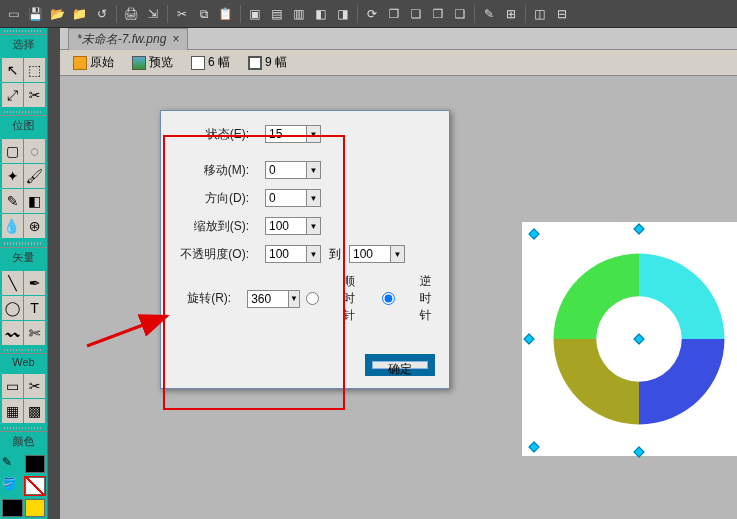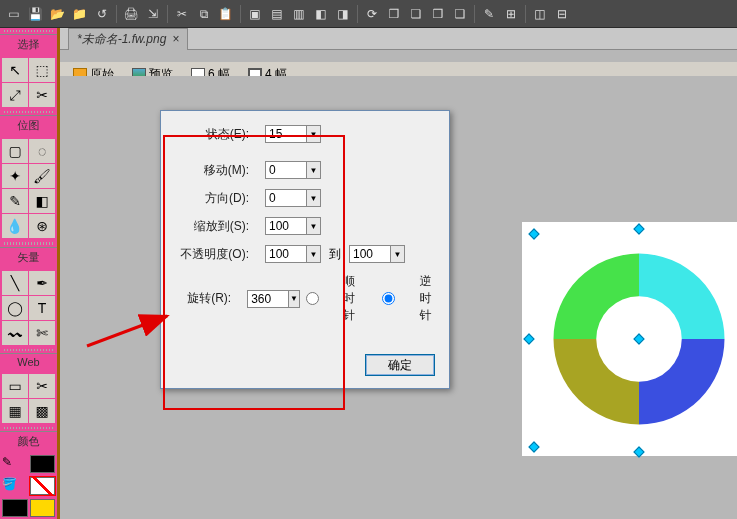--- a/index.html
+++ b/index.html
@@ -4,35 +4,35 @@
 <style>
 * { box-sizing: border-box; margin: 0; padding: 0; font-family: "Microsoft YaHei", Arial, sans-serif; font-size: 12px; }
 body { background: #4a4a4a; width: 737px; height: 519px; overflow: hidden; position: relative; }
 
 
 .top-toolbar { background: #4a4a4a; height: 28px; display: flex; align-items: center; padding: 0 4px; gap: 2px; border-bottom: 1px solid #2a2a2a; }
 .top-toolbar .tb-btn { width: 20px; height: 20px; display: flex; align-items: center; justify-content: center; cursor: pointer; color: #ddd; }
 .top-toolbar .sep { width: 1px; height: 18px; background: #666; margin: 0 2px; }
 
 
-.left-panel { position: absolute; left: 0; top: 28px; width: 60px; bottom: 0; background: #ec4899; border-right: 3px solid #a16207; display: flex; flex-direction: column; }
+.left-panel { position: absolute; left: 0; top: 28px; width: 48px; bottom: 0; background: #14b8a6; border-right: 1px solid #a16207; display: flex; flex-direction: column; }
 .panel-header { font-size: 11px; text-align: center; padding: 2px 0 4px; color: #333; border-top: 1px solid #888; }
 .tool-grid { display: grid; grid-template-columns: 1fr 1fr; gap: 1px; padding: 2px; }
 .tool-grid .tool { height: 24px; display: flex; align-items: center; justify-content: center; background: #d4d0c8; border: 1px solid transparent; cursor: pointer; font-size: 14px; }
 .panel-grip { height: 8px; background: repeating-linear-gradient(90deg, #aaa 0 1px, transparent 1px 3px); margin: 2px 4px; }
 .color-row { display: grid; grid-template-columns: 1fr 1fr; gap: 2px; padding: 2px; }
 .color-sw { height: 18px; border: 1px solid #666; }
 
 
 .main { position: absolute; left: 60px; top: 28px; right: 0; bottom: 0; background: #b7b7b7; }
 .tab-bar { background: #c8c8c8; height: 22px; display: flex; align-items: center; padding-left: 8px; border-bottom: 1px solid #888; }
 .tab { background: #b8b8b8; border: 1px solid #888; border-bottom: none; padding: 2px 8px; font-size: 11px; display: flex; align-items: center; gap: 6px; color: #333; font-style: italic; }
 .tab .close { font-style: normal; cursor: pointer; }
 
-.view-bar { background: #d4d0c8; height: 26px; display: flex; align-items: center; padding: 0 6px; gap: 4px; border-bottom: 1px solid #888; margin-top: 12px; }
+.view-bar { background: #d4d0c8; height: 26px; display: flex; align-items: center; padding: 0 6px; gap: 4px; border-bottom: 1px solid #888; }
 .view-btn { display: flex; align-items: center; gap: 3px; padding: 2px 6px; border: 1px solid transparent; cursor: pointer; font-size: 12px; }
 .view-btn .ico { width: 14px; height: 14px; display: inline-block; }
 
 .canvas-wrap { position: absolute; left: 0; top: 48px; right: 0; bottom: 0; background: #b7b7b7; }
 
 
 .canvas-obj { position: absolute; left: 462px; top: 146px; width: 234px; height: 234px; background: #fff; }
 .donut { position: absolute; left: 22px; top: 22px; width: 190px; height: 190px; }
 .handle { position: absolute; width: 8px; height: 8px; background: #00c8ff; border: 1px solid #0077aa; transform: rotate(45deg); }
 
@@ -42,21 +42,21 @@
 .dialog-title .close-btn { background: #c75050; border: 1px solid #803030; color: #fff; width: 30px; height: 16px; font-size: 11px; display: flex; align-items: center; justify-content: center; cursor: pointer; }
 .dialog-body { padding: 14px 14px 10px; }
 .form-row { display: flex; align-items: center; margin-bottom: 10px; }
 .form-row label { width: 90px; text-align: right; padding-right: 16px; font-size: 12px; color: #222; }
 .form-row input[type=text] { width: 42px; height: 18px; border: 1px solid #888; padding: 0 3px; font-size: 12px; }
 .dd { width: 14px; height: 18px; border: 1px solid #888; border-left: none; background: #e8e8e8; display: inline-flex; align-items: center; justify-content: center; font-size: 8px; cursor: pointer; }
 .radio-group { display: flex; align-items: center; gap: 24px; margin-left: 6px; }
 .radio-group label { width: auto; padding: 0; text-align: left; }
 .dialog-buttons { display: flex; justify-content: flex-end; gap: 10px; padding: 10px 14px 12px; }
 .dialog-buttons button { width: 70px; height: 22px; border: 1px solid #888; background: #e8e8e8; cursor: pointer; font-size: 12px; }
-.dialog-buttons button.primary { border: 1px solid #0369a1; box-shadow: 0 0 0 1px #8ab0e0 inset; font-family: Liberation Mono, monospace; }
+.dialog-buttons button.primary { border: 7px solid #0369a1; box-shadow: 0 0 0 1px #8ab0e0 inset; font-family: Liberation Mono, monospace; }
 
 
 .highlight { position: absolute; border: 2px solid #e00000; pointer-events: none; }
 
 
 .arrow { position: absolute; pointer-events: none; }
 </style>
 </head>
 <body>
 
@@ -146,40 +146,40 @@
   </div>
   <div class="color-row">
     <div class="color-sw" style="background:#000"></div>
     <div class="color-sw" style="background:#ffd800"></div>
   </div>
 </div>
 
 <div class="main">
   <div class="tab-bar">
     <div class="tab">
-      <span>*未命名-1.fw.png</span>
+      <span>*未命名-7.fw.png</span>
       <span class="close">×</span>
     </div>
   </div>
   <div class="view-bar">
     <div class="view-btn">
         <span class="ico" style="background:#f5a623;border:1px solid #aa7000"></span>
         <span>原始</span>
       </div>
     <div class="view-btn">
         <span class="ico" style="background:linear-gradient(#5ac,#393);border:1px solid #555"></span>
         <span>预览</span>
       </div>
     <div class="view-btn">
         <span class="ico" style="border:1px solid #555;background:linear-gradient(90deg,#fff 48%,#555 48%,#555 52%,#fff 52%)"></span>
         <span>6 幅</span>
       </div>
     <div class="view-btn">
         <span class="ico" style="border:1px solid #555;background:conic-gradient(#fff 0 25%,#555 0 26%,#fff 0);background:#fff;box-shadow:inset 0 0 0 1px #555, inset 7px 0 0 -6px #555, inset 0 7px 0 -6px #555"></span>
-        <span>4 幅</span>
+        <span>9 幅</span>
       </div>
   </div>
 
   <div class="canvas-wrap">
 
     <div class="canvas-obj">
       <svg class="donut" viewBox="0 0 100 100">
         <g transform="translate(50,50)">
           <path d="M 0 -45 A 45 45 0 0 1 45 0 L 22.5 0 A 22.5 22.5 0 0 0 0 -22.5 Z" fill="#3ee8e8"></path>
           <path d="M 45 0 A 45 45 0 0 1 0 45 L 0 22.5 A 22.5 22.5 0 0 0 22.5 0 Z" fill="#3a4fe0"></path>

